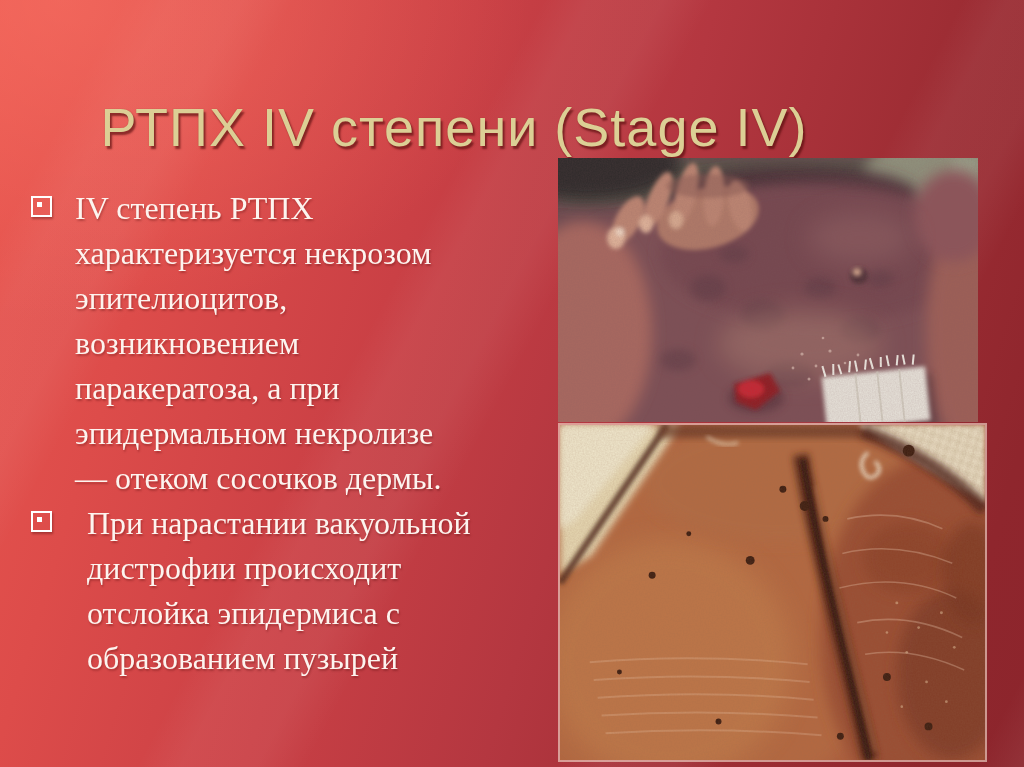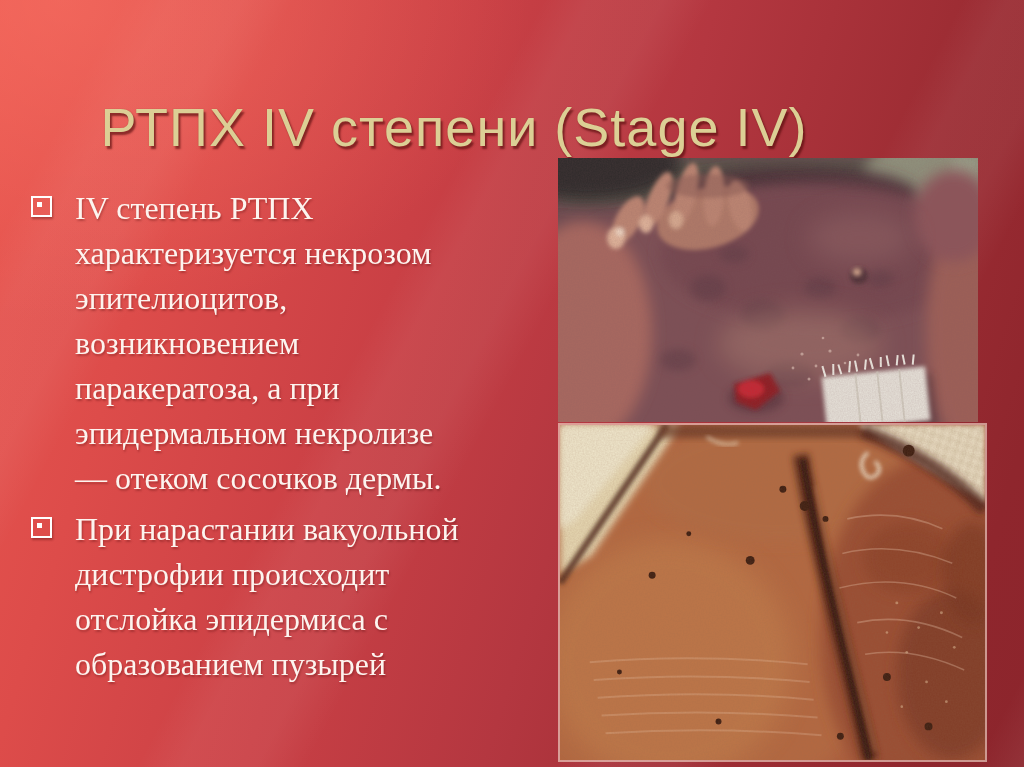--- a/index.html
+++ b/index.html
@@ -29,21 +29,21 @@
     color:#dccf95;
     text-shadow:2px 3px 2px rgba(88,14,14,0.65), 0 0 1px rgba(130,35,25,0.5);
     white-space:nowrap;
   }
 
   .content{
     position:absolute;
     left:28px; top:186px; width:505px;
   }
   .bullet-row{display:flex;align-items:flex-start;}
-  .bullet-row + .bullet-row{margin-top:6px;}
+  .bullet-row + .bullet-row{gap:12px;}
   .bullet-marker{
     flex:0 0 auto;
     width:17px;height:17px;
     margin:10px 23px 0 3px;
     border:2px solid #ffffff;
     position:relative;
     box-shadow:1px 2px 2px rgba(90,15,15,0.4);
   }
   .bullet-marker::after{
     content:"";

